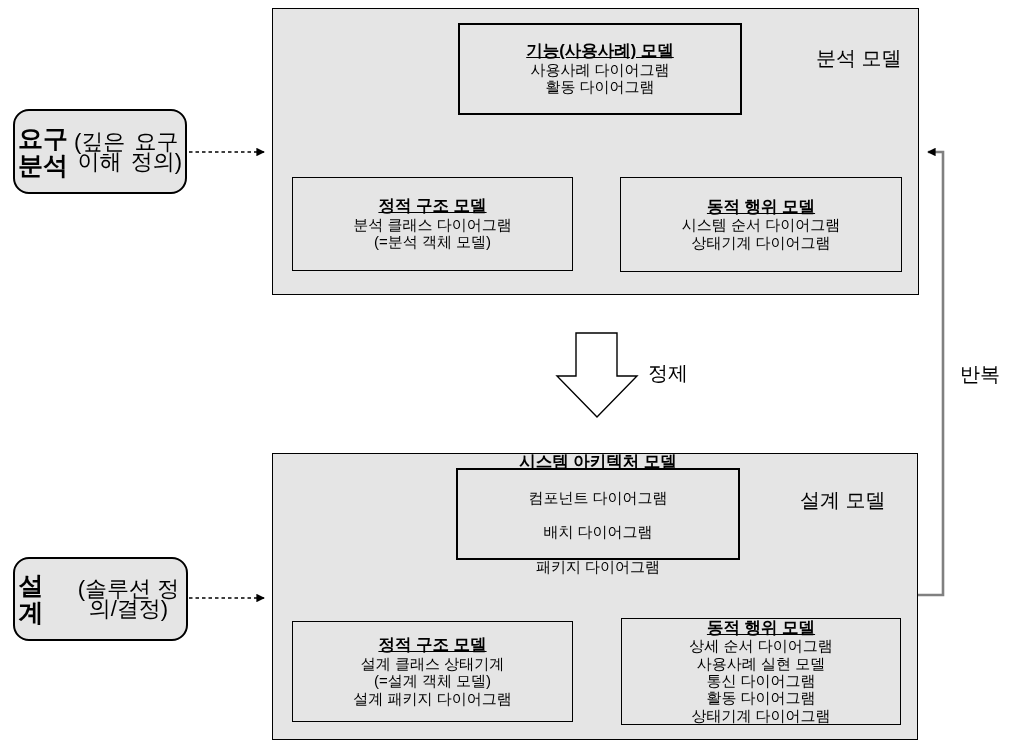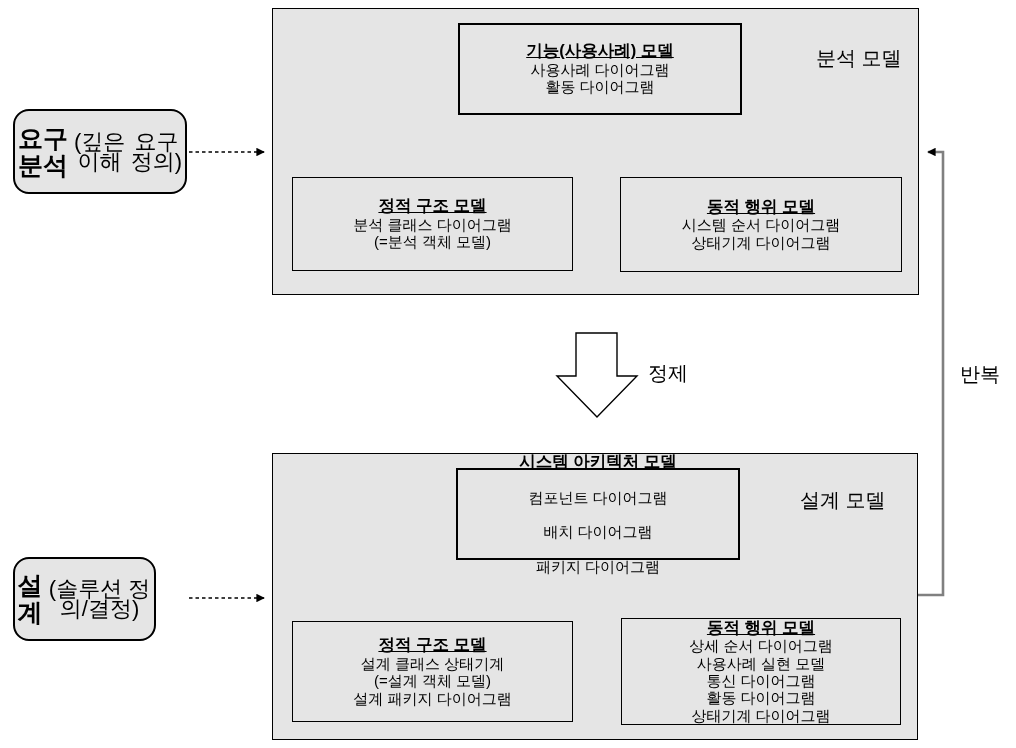--- a/index.html
+++ b/index.html
@@ -14,21 +14,21 @@
     align-items:center;text-align:center;line-height:17.5px;font-size:15px;padding:2px 4px;}
   .inner-box.thick{border-width:2px;}
   .inner-box .bx-title{font-weight:bold;font-size:16.5px;text-decoration:underline;margin-bottom:1px;}
   .phase-box{border:2px solid #000;border-radius:16px;display:flex;
     justify-content:center;align-items:center;text-align:center;}
   .phase-box .ph-title{font-weight:bold;font-size:25px;line-height:27px;}
   .phase-box .ph-sub{font-size:22px;line-height:20px;}
   .region-label{position:absolute;font-size:20px;white-space:nowrap;}
   
   .phase-req{left:13px;top:109px;width:174px;height:85px;}
-  .phase-design{left:13px;top:557px;width:143px;height:84px;}
+  .phase-design{left:13px;top:557px;width:175px;height:84px;gap:24px;}
   .analysis-outer{left:272px;top:8px;width:647px;height:287px;}
   .func-box{left:458px;top:23px;width:284px;height:92px;}
   .a-static{left:292px;top:177px;width:281px;height:94px;}
   .a-dynamic{left:620px;top:177px;width:282px;height:95px;}
   .design-outer{left:272px;top:453px;width:646px;height:287px;}
   .arch-box{left:456px;top:468px;width:284px;height:92px;gap:17px;}
   .d-static{left:292px;top:621px;width:281px;height:101px;}
   .d-dynamic{left:621px;top:618px;width:280px;height:107px;line-height:17.4px;padding:1px 2px;}
   .analysis-label{left:797px;top:45px;margin-left:19px;}
   .design-label{left:800px;top:487px;}

